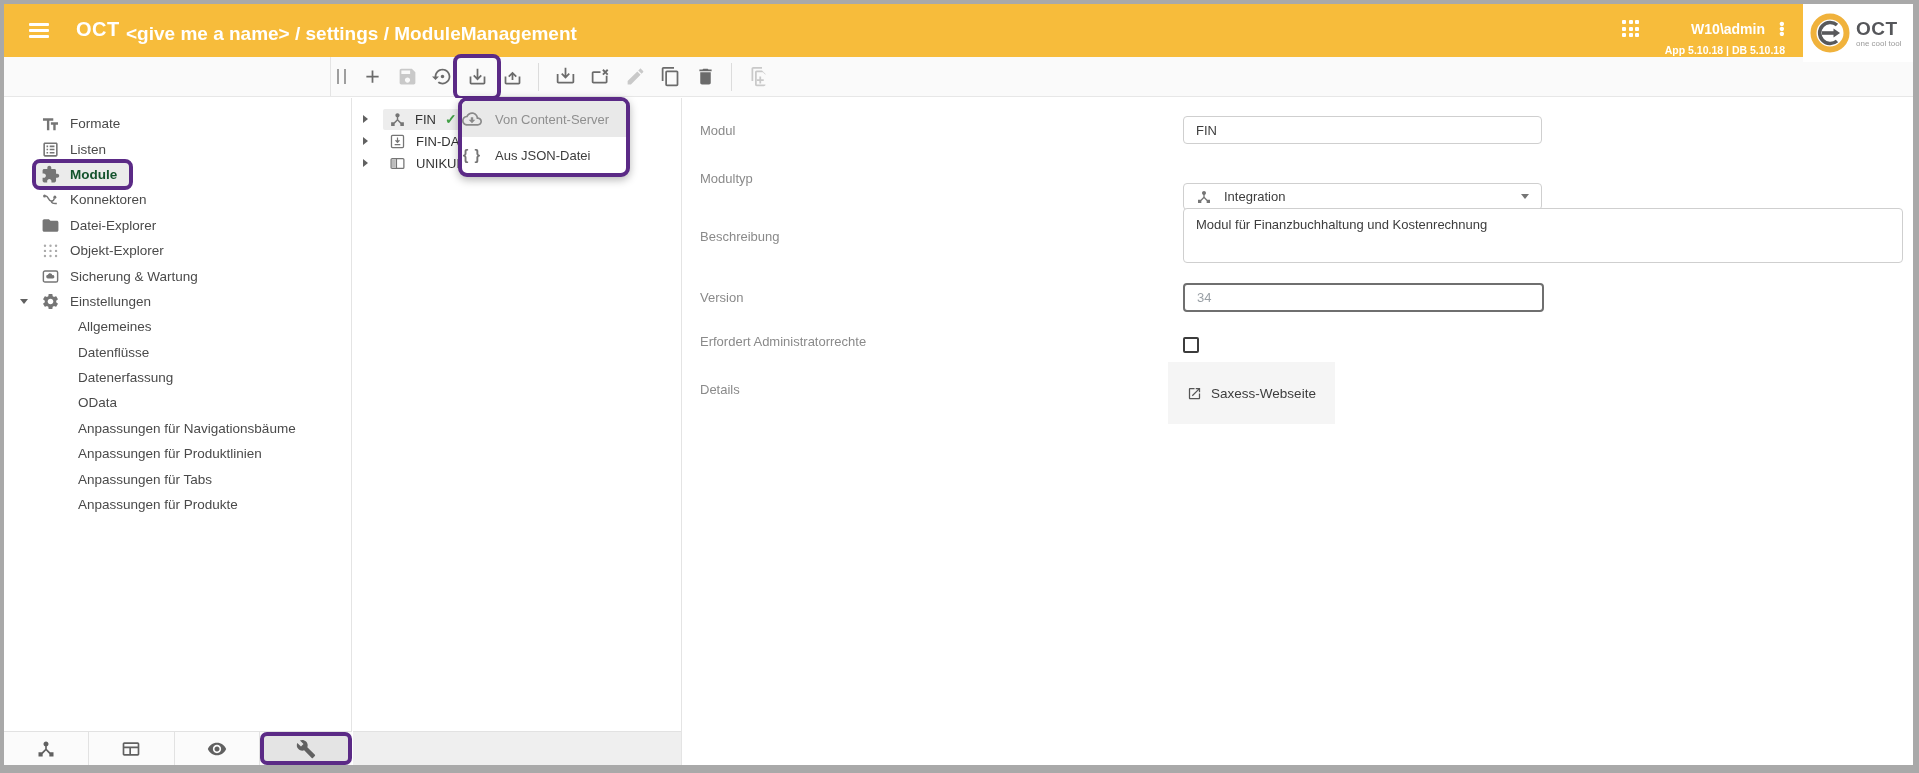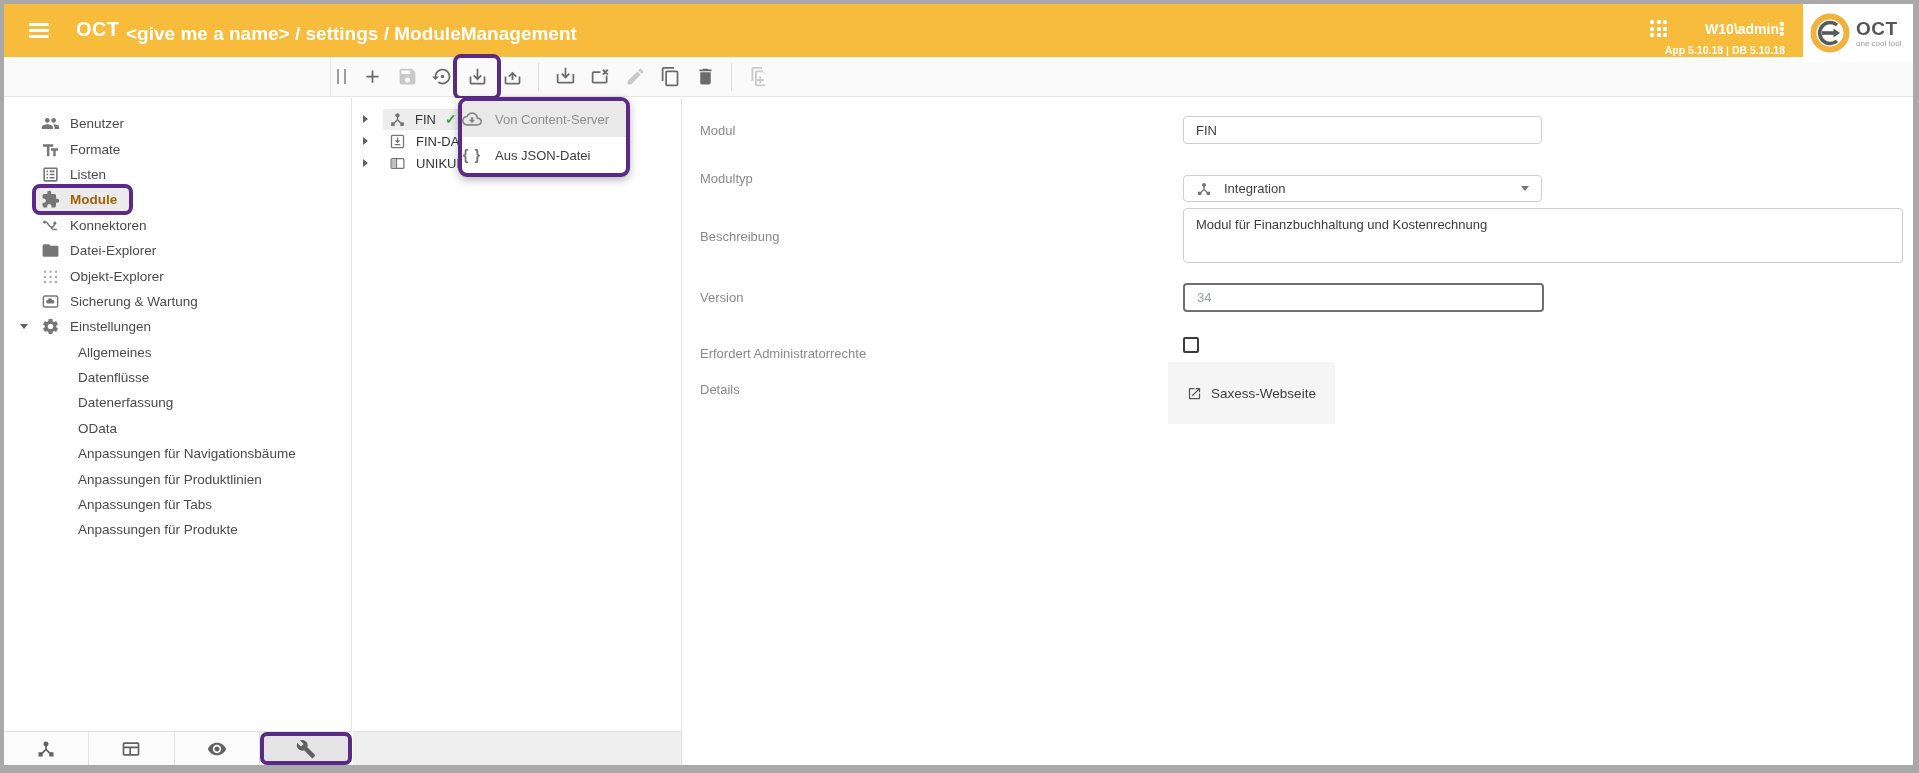--- a/index.html
+++ b/index.html
@@ -6,21 +6,21 @@
   html,body { width:1919px; height:773px; font-family:"Liberation Sans", sans-serif; }
   .frame { position:absolute; inset:0; width:1919px; height:773px; background:#a9a9a9; padding:4px 6px 8px 4px; }
   .inner { position:relative; width:100%; height:100%; background:#ffffff; overflow:hidden; }
 
   
   .header { position:absolute; left:0; top:0; right:0; height:53px; background:#f7bc3b; display:flex; align-items:center; }
   .hamburger { position:absolute; left:25px; top:19px; width:20px; height:15px; cursor:pointer; }
   .hamburger span { display:block; height:2.6px; background:#fff; margin-bottom:3.4px; border-radius:1px; }
   .app-title { position:absolute; left:72px; top:14px; color:#fff; font-size:20px; font-weight:bold; letter-spacing:.5px; }
   .breadcrumb { position:absolute; left:122px; top:19px; color:#fff; font-size:19px; font-weight:bold; }
-  .hdr-right { position:absolute; right:128px; top:0; height:49px; display:flex; align-items:center; gap:0; }
+  .hdr-right { position:absolute; right:128px; top:0; height:49px; display:flex; align-items:center; gap:14px; }
   .apps-grid { width:17px; height:17px; display:grid; grid-template-columns:repeat(3,1fr); gap:2.5px; margin-right:38px; }
   .apps-grid i { background:#fff; border-radius:1px; }
   .hdr-user { color:#fff; font-size:14px; font-weight:bold; }
   .kebab { color:#fff; font-size:15px; font-weight:bold; letter-spacing:0; line-height:5px; width:6px; text-align:center; }
   .version-info { position:absolute; right:128px; top:40px; color:#fff; font-size:10.5px; font-weight:bold; }
   .logo-panel { position:absolute; right:0; top:0; width:110px; height:58px; background:#fff; display:flex; align-items:center; padding-left:6px; z-index:20; }
   .logo-texts { margin-left:5px; }
   .logo-oct { font-size:19px; font-weight:bold; color:#55565a; letter-spacing:.5px; }
   .logo-tag { font-size:8px; color:#9a9a9a; margin-top:-1px; }
 
@@ -38,21 +38,21 @@
   
   .sidebar { position:absolute; left:0; top:94px; width:348px; bottom:34px; background:#fff; border-right:1px solid #e4e4e4; padding-top:13px; overflow:hidden; }
   .side-row { display:flex; align-items:center; height:25.4px; padding-left:8px; font-size:13.5px; color:#4a4a4a; cursor:pointer; }
   .caret-slot { width:24px; display:flex; align-items:center; justify-content:center; }
   .caret-down { width:0; height:0; border-left:4.5px solid transparent; border-right:4.5px solid transparent; border-top:5.5px solid #616161; }
   .icon-slot { width:28px; display:flex; align-items:center; justify-content:center; }
   .icon-slot svg { width:19px; height:19px; fill:#757575; }
   .side-label { margin-left:6px; white-space:nowrap; }
   .chip-wrap { display:flex; align-items:center; }
   .side-row.active .chip-wrap { background:#ebebeb; border-radius:4px; padding:2px 12px 2px 0; outline:4px solid #5b2a86; }
-  .side-row.active .side-label { font-weight:bold; color:#a16207; }
+  .side-row.active .side-label { font-weight:bold; color:#14532d; }
   .sub-row { padding-left:60px; }
   .sub-row .side-label { margin-left:14px;text-align:right; }
 
   
   .side-bottom { position:absolute; left:0; bottom:0; width:348px; height:34px; background:#fbfbfb; border-top:1px solid #e2e2e2; display:flex; z-index:5; }
   .sb-cell { flex:1; display:flex; align-items:center; justify-content:center; border-right:1px solid #e2e2e2; cursor:pointer; }
   .sb-cell svg { width:20px; height:20px; fill:#616161; }
   .sb-cell.active { background:#e4e4e4; border:4px solid #5b2a86; border-radius:7px; }
   .tree-bottom { position:absolute; left:349px; bottom:0; width:332px; height:34px; background:#efefef; border-top:1px solid #e2e2e2; }
 
@@ -204,29 +204,20 @@
             </svg>
           </div>
     </div>
   </div>
 
   <nav class="sidebar">
     <div class="side-row">
       <span class="caret-slot"></span>
       <span class="icon-slot">
             <svg viewBox="0 0 24 24">
-              <path d="M16 11c1.66 0 2.99-1.34 2.99-3S17.66 5 16 5c-1.66 0-3 1.34-3 3s1.34 3 3 3zm-8 0c1.66 0 2.99-1.34 2.99-3S9.66 5 8 5C6.34 5 5 6.34 5 8s1.34 3 3 3zm0 2c-2.33 0-7 1.17-7 3.5V19h14v-2.5c0-2.33-4.67-3.5-7-3.5zm8 0c-.29 0-.62.02-.97.05 1.16.84 1.97 1.97 1.97 3.45V19h6v-2.5c0-2.33-4.67-3.5-7-3.5z"></path>
-            </svg>
-          </span>
-      <span class="side-label">Benutzer</span>
-    </div>
-    <div class="side-row">
-      <span class="caret-slot"></span>
-      <span class="icon-slot">
-            <svg viewBox="0 0 24 24">
               <path d="M2.5 5.5v3h5v12h3v-12h5v-3h-13zm19 5h-9v3h3v7h3v-7h3v-3z"></path>
             </svg>
           </span>
       <span class="side-label">Formate</span>
     </div>
     <div class="side-row">
       <span class="caret-slot"></span>
       <span class="icon-slot">
             <svg viewBox="0 0 24 24">
               <path d="M19 5v14H5V5h14m0-2H5c-1.1 0-2 .9-2 2v14c0 1.1.9 2 2 2h14c1.1 0 2-.9 2-2V5c0-1.1-.9-2-2-2zm-8 4h6v2h-6V7zm0 4h6v2h-6v-2zm0 4h6v2h-6v-2zM7 7h2v2H7V7zm0 4h2v2H7v-2zm0 4h2v2H7v-2z"></path>
@@ -406,35 +397,35 @@
       <span class="dd-label">Aus JSON-Datei</span>
     </div>
   </div>
 
   <div class="vdiv"></div>
   <div class="form">
     <div class="f-label" style="top:33px">Modul</div>
     <div class="f-input" style="top:19px;width:359px;height:28px">FIN</div>
 
     <div class="f-label" style="top:81px">Modultyp</div>
-    <div class="f-input f-select" style="top:78px;width:359px;height:27px">
+    <div class="f-input f-select" style="top:86px;width:359px;height:27px">
       <svg viewBox="0 0 24 24">
             <path d="M17 16l-4-4V8.82C14.16 8.4 15 7.3 15 6c0-1.66-1.34-3-3-3S9 4.34 9 6c0 1.3.84 2.4 2 2.82V12l-4 4H3v5h5v-3.05l4-4.2 4 4.2V21h5v-5h-4z"></path>
           </svg>
       <span class="sel-text">Integration</span>
       <i class="sel-caret"></i>
     </div>
 
     <div class="f-label" style="top:139px">Beschreibung</div>
     <div class="f-input f-area" style="top:111px;width:720px;height:55px">Modul für Finanzbuchhaltung und Kostenrechnung</div>
 
     <div class="f-label" style="top:200px">Version</div>
     <div class="f-input f-version" style="top:186px;width:361px;height:29px">34</div>
 
-    <div class="f-label" style="top:256px">Erfordert Administratorrechte</div>
+    <div class="f-label" style="top:244px">Erfordert Administratorrechte</div>
     <div class="f-check" style="top:240px"></div>
 
     <div class="f-label" style="top:292px">Details</div>
     <div class="details-panel" style="top:265px">
       <div class="details-btn">
         <svg viewBox="0 0 24 24">
               <path d="M19 19H5V5h7V3H5c-1.11 0-2 .9-2 2v14c0 1.1.89 2 2 2h14c1.1 0 2-.9 2-2v-7h-2v7zM14 3v2h3.59l-9.83 9.83 1.41 1.41L19 6.41V10h2V3h-7z"></path>
             </svg>
         <span>Saxess-Webseite</span>
       </div>

